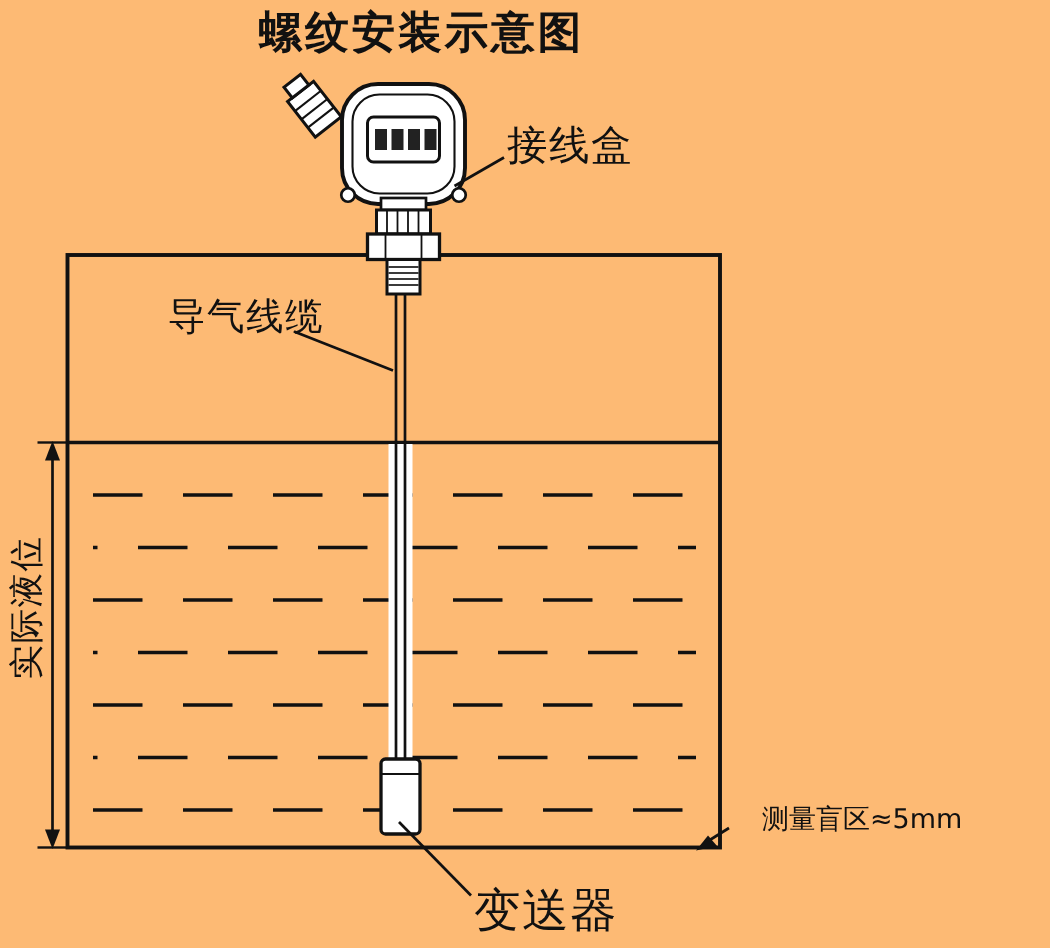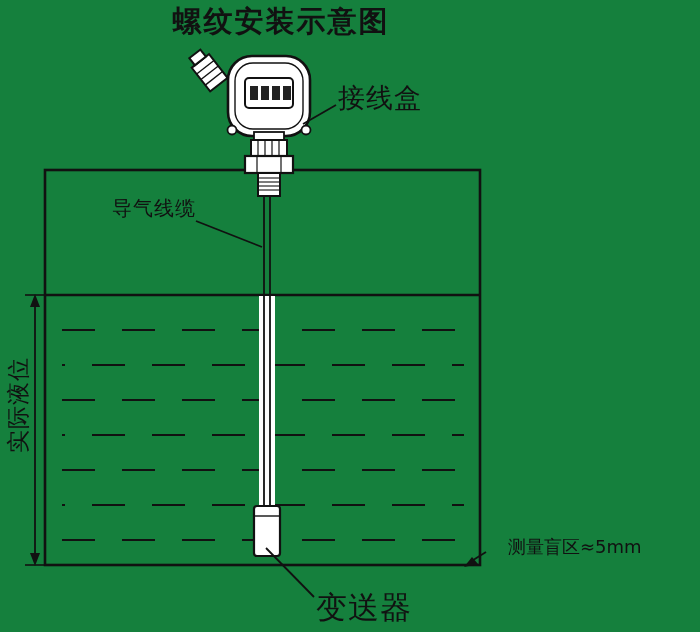--- a/index.html
+++ b/index.html
@@ -1,25 +1,25 @@
 <!DOCTYPE html>
 <html><head>
 <meta charset="utf-8">
 <style>
   html,body{margin:0;padding:0;}
   body{
     width:700px;height:632px;background:#ffffff;
     font-family:"DejaVu Sans","Liberation Sans",sans-serif;color:#111111;
   }
-  #canvas{position:relative;width:700px;height:632px;overflow:hidden;background:#15803d;}
+  #canvas{position:relative;width:700px;height:632px;overflow:hidden;background:#fdba74;}
   #drawing{position:absolute;left:0;top:0;}
   .lbl{position:absolute;color:#111111;white-space:nowrap;line-height:1.1;}
   #title{left:0;top:6px;width:562px;text-align:center;font-size:29px;font-weight:bold;letter-spacing:2px;}
   #lbl-junction{left:338px;top:83px;font-size:27px;letter-spacing:1px;}
-  #lbl-aircable{left:112px;top:197px;font-size:20px;letter-spacing:1px;}
+  #lbl-aircable{left:112px;top:197px;font-size:25px;letter-spacing:1px;}
   #lbl-level{left:-40px;top:391px;width:120px;height:28px;text-align:center;font-size:23px;letter-spacing:1px;transform:rotate(-90deg);}
   #lbl-blind{left:508px;top:537px;font-size:18px;}
   #lbl-transmitter{left:316px;top:590px;font-size:31px;letter-spacing:1px;}
   .stroke{stroke:#111111;fill:none;}
   .fillw{stroke:#111111;fill:#ffffff;}
 </style>
 </head>
 <body>
 
 <div id="canvas">

